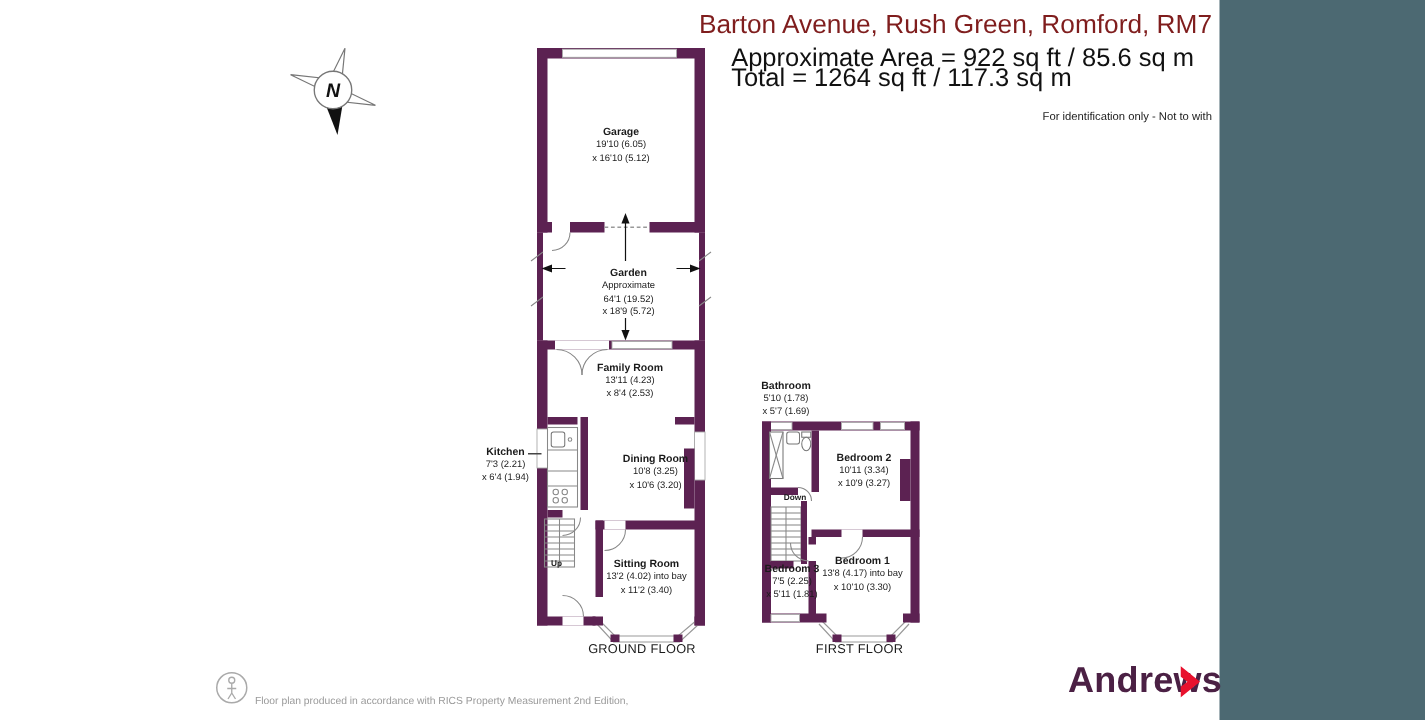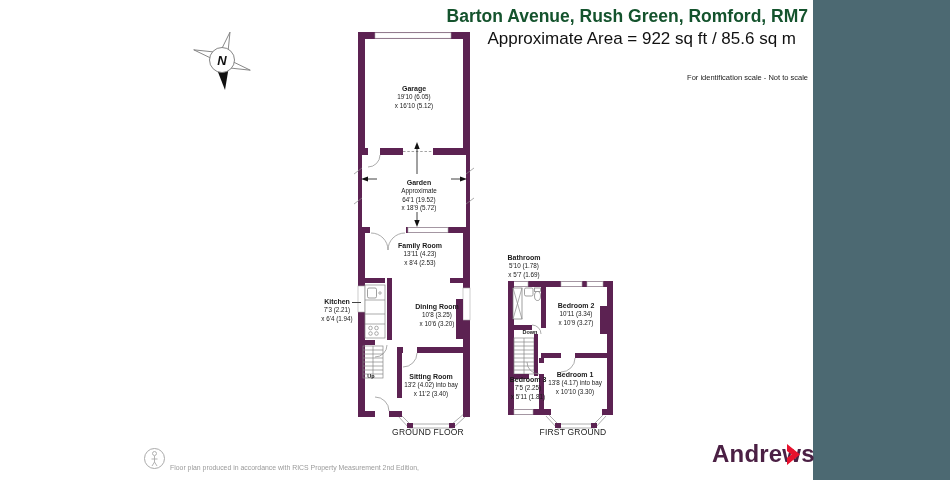--- a/index.html
+++ b/index.html
@@ -1,19 +1,19 @@
 <!DOCTYPE html>
 <html><head>
 <meta charset="utf-8">
 <style>
   html,body{margin:0;padding:0;}
   .page{position:relative;width:950px;height:480px;background:#ffffff;overflow:hidden;
         font-family:"Liberation Sans", sans-serif;color:#1a1a1a;}
   .side-panel{position:absolute;left:813px;top:0;width:137px;height:480px;background:#4C6972;}
-  .title{position:absolute;top:6px;right:142px;font-size:17.5px;font-weight:bold;color:#14532d;white-space:nowrap;padding-left:36px;}
+  .title{position:absolute;top:6px;right:142px;font-size:17.5px;font-weight:normal;color:#7f1d1d;white-space:nowrap;padding-left:36px;}
   .area-lines{position:absolute;top:33px;right:154px;font-size:17px;line-height:12.5px;color:#111;}
   .small-disclaimer{position:absolute;top:73px;right:142px;font-size:7.5px;color:#222;}
   .room-label{position:absolute;transform:translateX(-50%);text-align:center;font-size:6.3px;line-height:1.32;white-space:nowrap;color:#1a1a1a;}
   .room-label .rname{font-weight:bold;font-size:7px;}
   .floor-caption{position:absolute;transform:translateX(-50%);font-size:8.5px;font-weight:normal;letter-spacing:.2px;white-space:nowrap;}
   .stair-label{position:absolute;transform:translateX(-50%);font-size:5.5px;font-weight:bold;color:#1a1a1a;}
   .leader{position:absolute;width:9px;border-top:0.8px solid #444;}
   .plan-svg{position:absolute;}
   .w{fill:#5C2252;}
   .win{fill:#fff;stroke:#aaa;stroke-width:.6;}
@@ -28,22 +28,23 @@
 </head>
 <body>
 
 <div class="page">
 
   <div class="side-panel"></div>
 
   <div class="title">Barton Avenue, Rush Green, Romford, RM7</div>
   <div class="area-lines">
     <div>Approximate Area = 922 sq ft / 85.6 sq m</div>
-  </div>
-  <div class="small-disclaimer">For identification scale - Not to scale</div>
+    <div>Total = 1264 sq ft / 117.3 sq m</div>
+  </div>
+  <div class="small-disclaimer">For identification only - Not to with</div>
 
   <svg class="plan-svg" style="left:188px;top:26px" width="68" height="66" viewBox="-34 -34 68 66">
     <g transform="rotate(16)" stroke="#777" stroke-width="0.8" fill="#fff">
       <polygon points="0,-29 4,-7 -4,-7"></polygon>
       <polygon points="30,2 7,6 7,-2"></polygon>
       <polygon points="-30,-2 -7,2 -7,-6"></polygon>
     </g>
     <polygon points="3,30 7,6 -6,7" fill="#111"></polygon>
     <circle r="12.5" fill="#fff" stroke="#777" stroke-width="0.9"></circle>
     <text x="0" y="4.5" text-anchor="middle" font-size="13" font-weight="bold" font-style="italic" fill="#111">N</text>
@@ -250,21 +251,21 @@
   <div class="room-label" style="left:528px;top:375px">
     <div class="rname">Bedroom 3</div>
     <div>7'5 (2.25)</div>
     <div>x 5'11 (1.81)</div>
   </div>
   <div class="room-label" style="left:575px;top:370px">
     <div class="rname">Bedroom 1</div>
     <div>13'8 (4.17) into bay</div>
     <div>x 10'10 (3.30)</div>
   </div>
-  <div class="floor-caption" style="left:573px;top:427px">FIRST GROUND</div>
+  <div class="floor-caption" style="left:573px;top:427px">FIRST FLOOR</div>
 
   <svg class="plan-svg" style="left:143px;top:447px" width="23" height="23" viewBox="0 0 23 23">
     <circle cx="11.5" cy="11.5" r="10" fill="none" stroke="#aaa" stroke-width="1"></circle>
     <circle cx="11.5" cy="6.5" r="2" fill="none" stroke="#aaa" stroke-width="0.9"></circle>
     <path d="M 11.5 9 L 11.5 15 M 8.5 12 L 14.5 12 M 11.5 15 L 9 19 M 11.5 15 L 14 19" fill="none" stroke="#aaa" stroke-width="0.9"></path>
   </svg>
   <div class="footer-text">
     <div>Floor plan produced in accordance with RICS Property Measurement 2nd Edition,</div>
     
     

